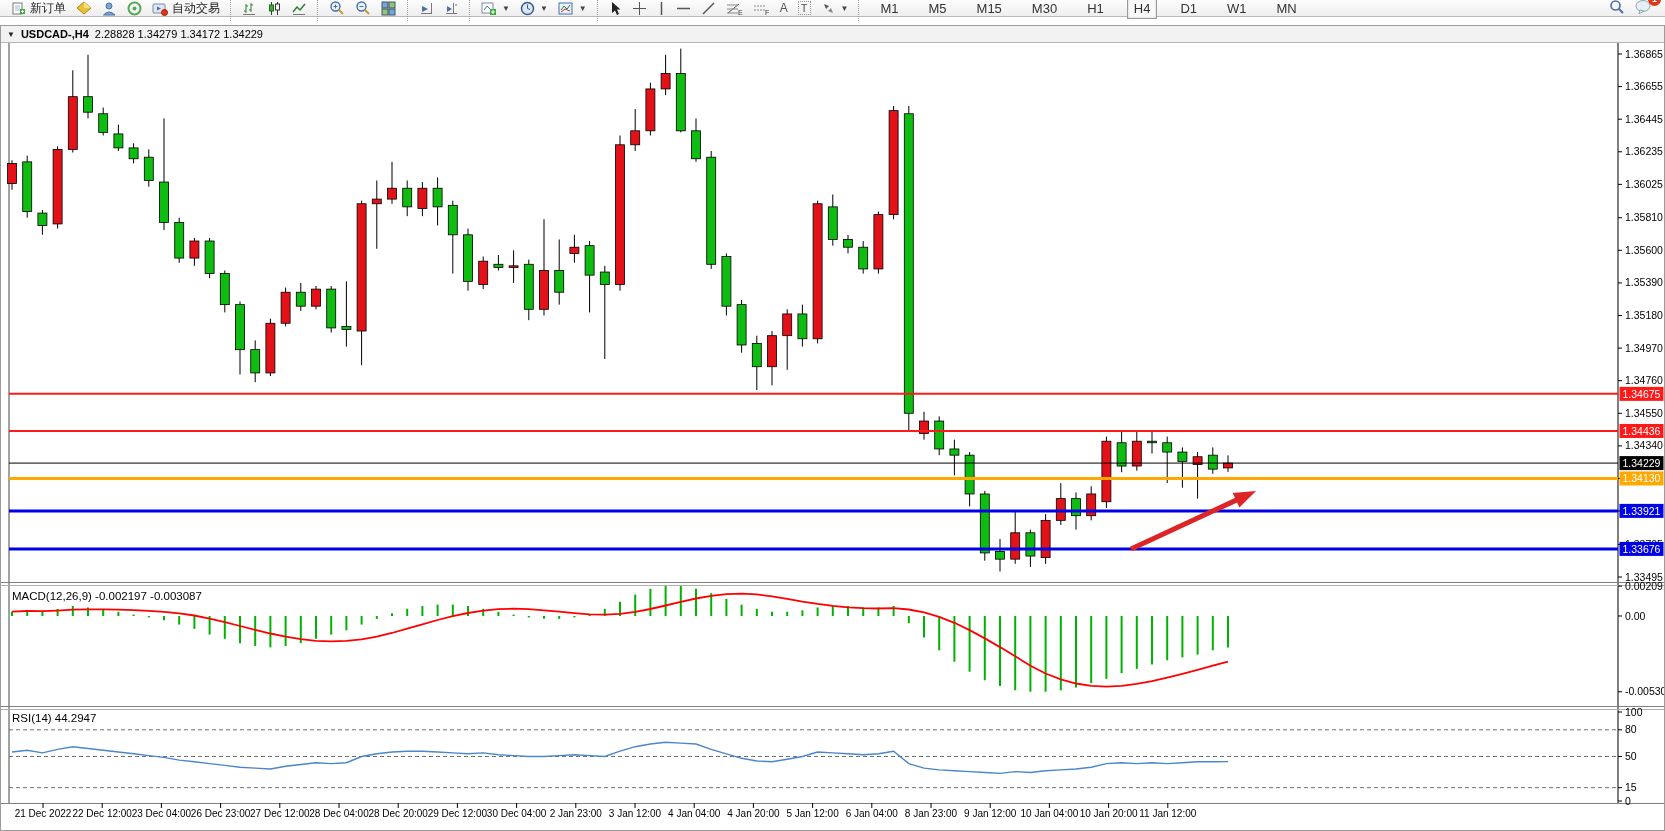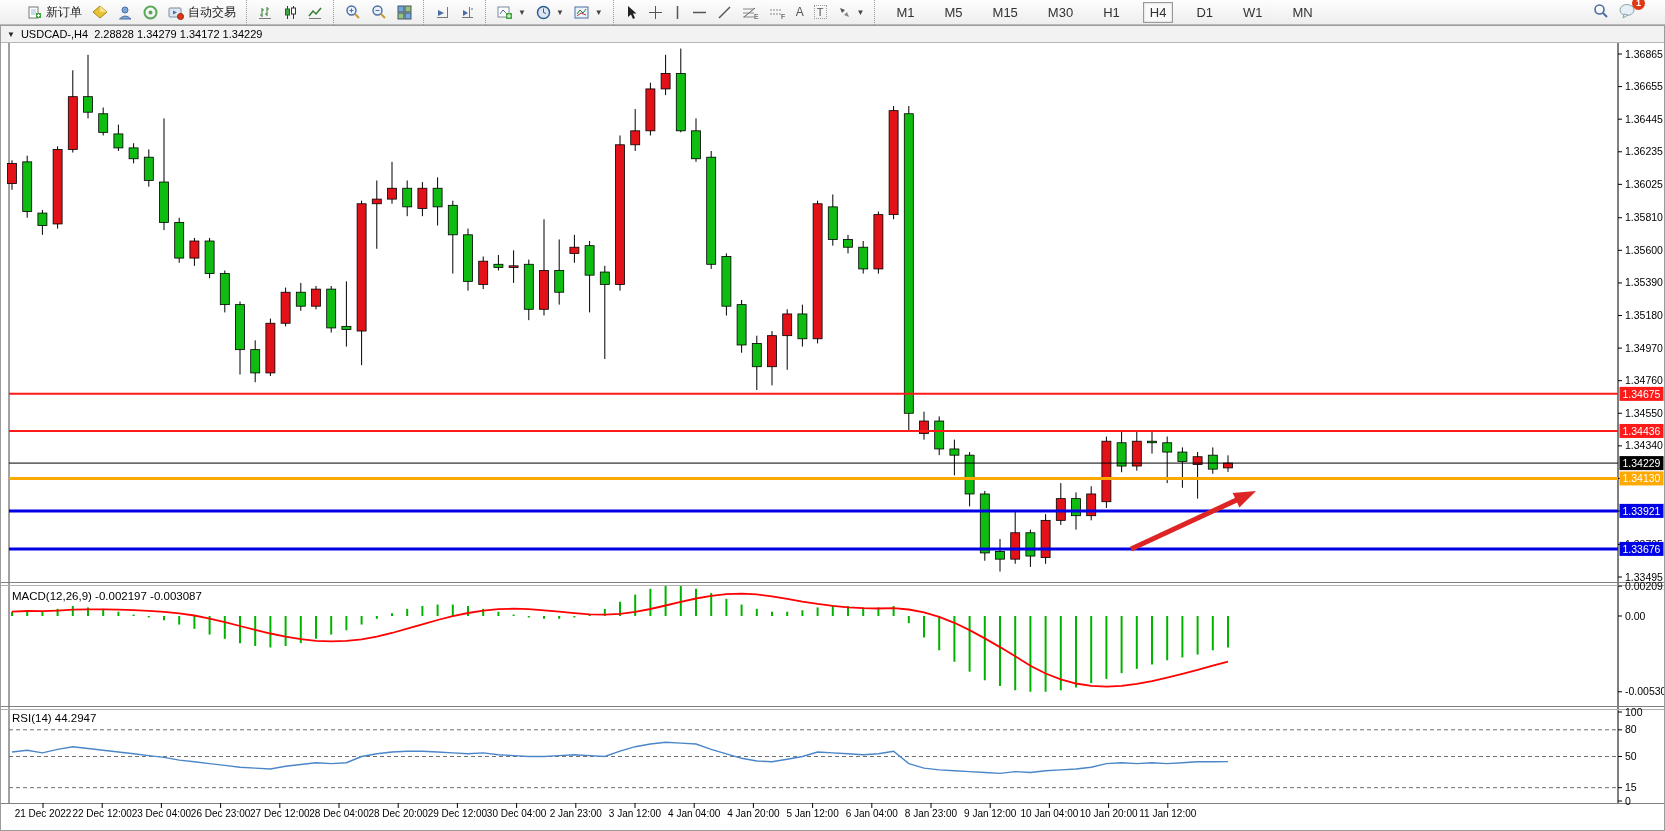--- a/index.html
+++ b/index.html
@@ -1,19 +1,19 @@
 <!DOCTYPE html>
 <html><head>
 <meta charset="utf-8">
 <style>
   html,body{margin:0;padding:0;width:1665px;height:831px;overflow:hidden;background:#fff;
     font-family:"Liberation Sans",sans-serif;}
   
-  .toolbar{height:25px;background:linear-gradient(#fdfdfd,#eeeeee);border-bottom:1px solid #b9b9b9;
-    display:flex;align-items:center;padding:0 20px;box-sizing:border-box;font-size:12px;color:#222;}
+  .toolbar{height:17px;background:linear-gradient(#fdfdfd,#eeeeee);border-bottom:1px solid #b9b9b9;
+    display:flex;align-items:center;padding:0 4px;box-sizing:border-box;font-size:12px;color:#222;}
   .tgroup{display:flex;align-items:center;height:25px;padding:0 3px;}
   .tgroup + .tgroup{border-left:1px dotted #9a9a9a;margin-left:2px;padding-left:6px;}
   .tbtn{display:flex;align-items:center;gap:4px;padding:2px 4px;border:1px solid transparent;border-radius:2px;
     cursor:default;white-space:nowrap;}
   .tbtn svg{display:block;}
   .caret{font-size:8px;color:#444;margin-left:1px;}
   .tf-btn{padding:2px 6px;font-size:13px;color:#333;border:1px solid transparent;margin:0 8px;}
   .tf-btn.active{border:1px solid #9a9a9a;background:#fafafa;box-shadow:inset 0 0 2px #bbb;}
   .tb-right{margin-left:auto;display:flex;align-items:center;gap:10px;padding-right:8px;}
   .chat-wrap{position:relative;}
@@ -304,21 +304,21 @@
           <path d="M5 11 L4 15 L9 12 Z" fill="#e8eef5" stroke="#8aa"></path>
         </svg>
       <span class="badge">1</span>
     </span>
   </div>
 </div>
 
 <div class="chart-window">
   <div class="title-bar">
     <span class="tri">▼</span>
-    <span style="font-weight:normal;">USDCAD-,H4</span>
+    <span style="font-weight:bold;">USDCAD-,H4</span>
     <span>2.28828 1.34279 1.34172 1.34229</span>
   </div>
 
   <svg id="plot" width="1663" height="780">
 
     <rect x="0" y="0" width="1663" height="780" fill="#ffffff"></rect>
     <line x1="8" y1="0" x2="8" y2="760" stroke="#444" stroke-width="1"></line>
     <line x1="1617" y1="0" x2="1617" y2="760" stroke="#000" stroke-width="1"></line>
 
     <line x1="0" y1="539.5" x2="1663" y2="539.5" stroke="#808080"></line>

